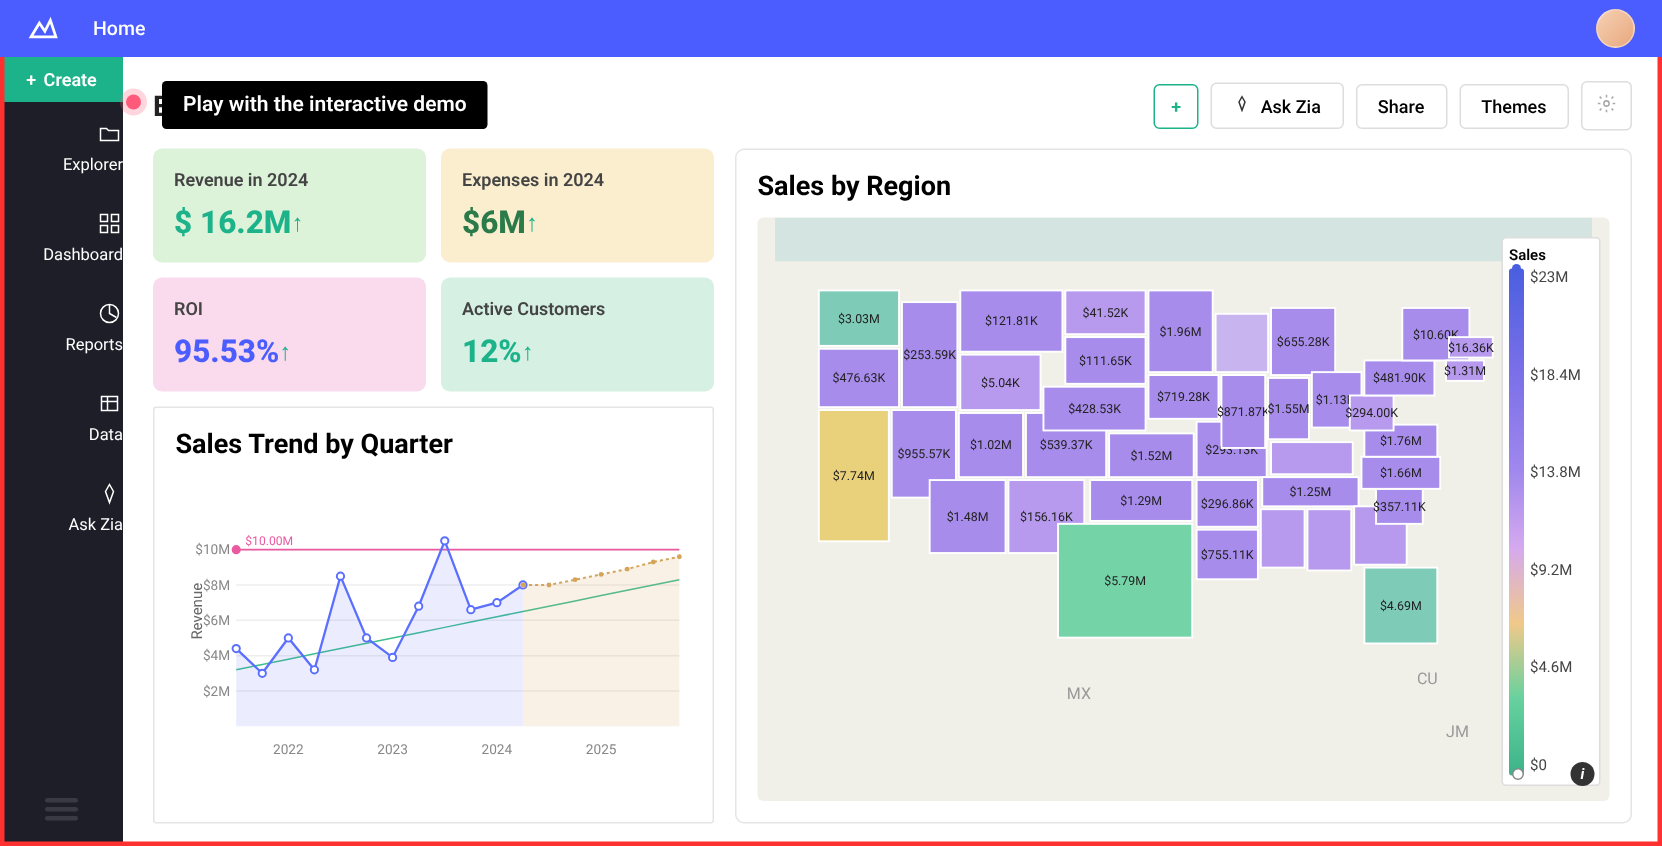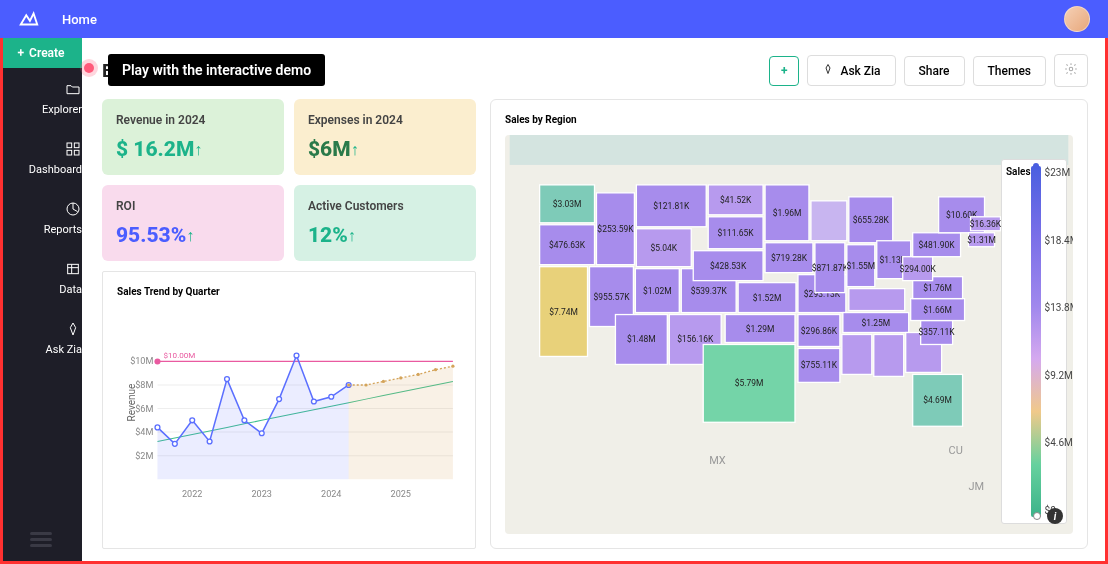--- a/index.html
+++ b/index.html
@@ -36,25 +36,25 @@
 .kpi-pink{background:#f9dbed}
 .kpi-mint{background:#d6f1e4}
 .kpi-label{font-size:12px;color:#444;font-weight:600;margin-bottom:10px}
 .kpi-val{font-size:21px;font-weight:800;display:flex;align-items:center;gap:0}
 .kpi-green .kpi-val{color:#1cb38a}
 .kpi-orange .kpi-val{color:#2a7a4a}
 .kpi-pink .kpi-val{color:#4b5dff}
 .kpi-mint .kpi-val{color:#1cb38a}
 .arrow-up{color:#1cb38a;font-size:16px}
 .chart-panel{flex:1;border:1px solid #e5e5e5;border-radius:2px;padding:14px;display:flex;flex-direction:column}
-.panel-title{font-size:10px;font-weight:700;margin-bottom:10px}
+.panel-title{font-size:18px;font-weight:700;margin-bottom:10px}
 .chart-body{flex:1;position:relative}
 .yaxis-label{position:absolute;left:-4px;top:50%;transform:rotate(-90deg) translateX(24px);font-size:10px;color:#666}
 .map-wrap{flex:1;position:relative;background:#f0efe8;border-radius:4px;overflow:hidden}
-.legend{position:absolute;right:6px;top:24px;bottom:10px;width:66px;background:#fff;border:1px solid #ddd;border-radius:3px;padding:6px 4px;display:flex;flex-direction:row;font-size:10px}
+.legend{position:absolute;right:6px;top:13px;bottom:10px;width:66px;background:#fff;border:1px solid #ddd;border-radius:3px;padding:6px 4px;display:flex;flex-direction:column;font-size:10px}
 .legend-title{font-weight:600;margin-bottom:3px;font-size:10px}
 .legend-grad{flex:1;display:flex;gap:4px}
 .grad-bar{width:10px;background:linear-gradient(to bottom,#4a5fe0 0%,#7a6fe8 20%,#a088ed 40%,#d5a9ef 55%,#f0c98a 70%,#66d19e 85%,#3cb38a 100%);border-radius:2px;position:relative}
 .grad-bar::before{content:"";position:absolute;top:-3px;left:2px;width:6px;height:6px;border-radius:50%;background:#4a5fe0}
 .grad-bar::after{content:"";position:absolute;bottom:-3px;left:2px;width:6px;height:6px;border-radius:50%;background:#fff;border:1px solid #888}
 .grad-ticks{flex:1;display:flex;flex-direction:column;justify-content:space-between;color:#444;padding:1px 0}
 .info-dot{position:absolute;right:10px;bottom:10px;width:16px;height:16px;border-radius:50%;background:#333;color:#fff;display:flex;align-items:center;justify-content:center;font-size:10px;font-style:italic;font-weight:bold}
 svg text{font-family:inherit}
 </style>
 </head>

